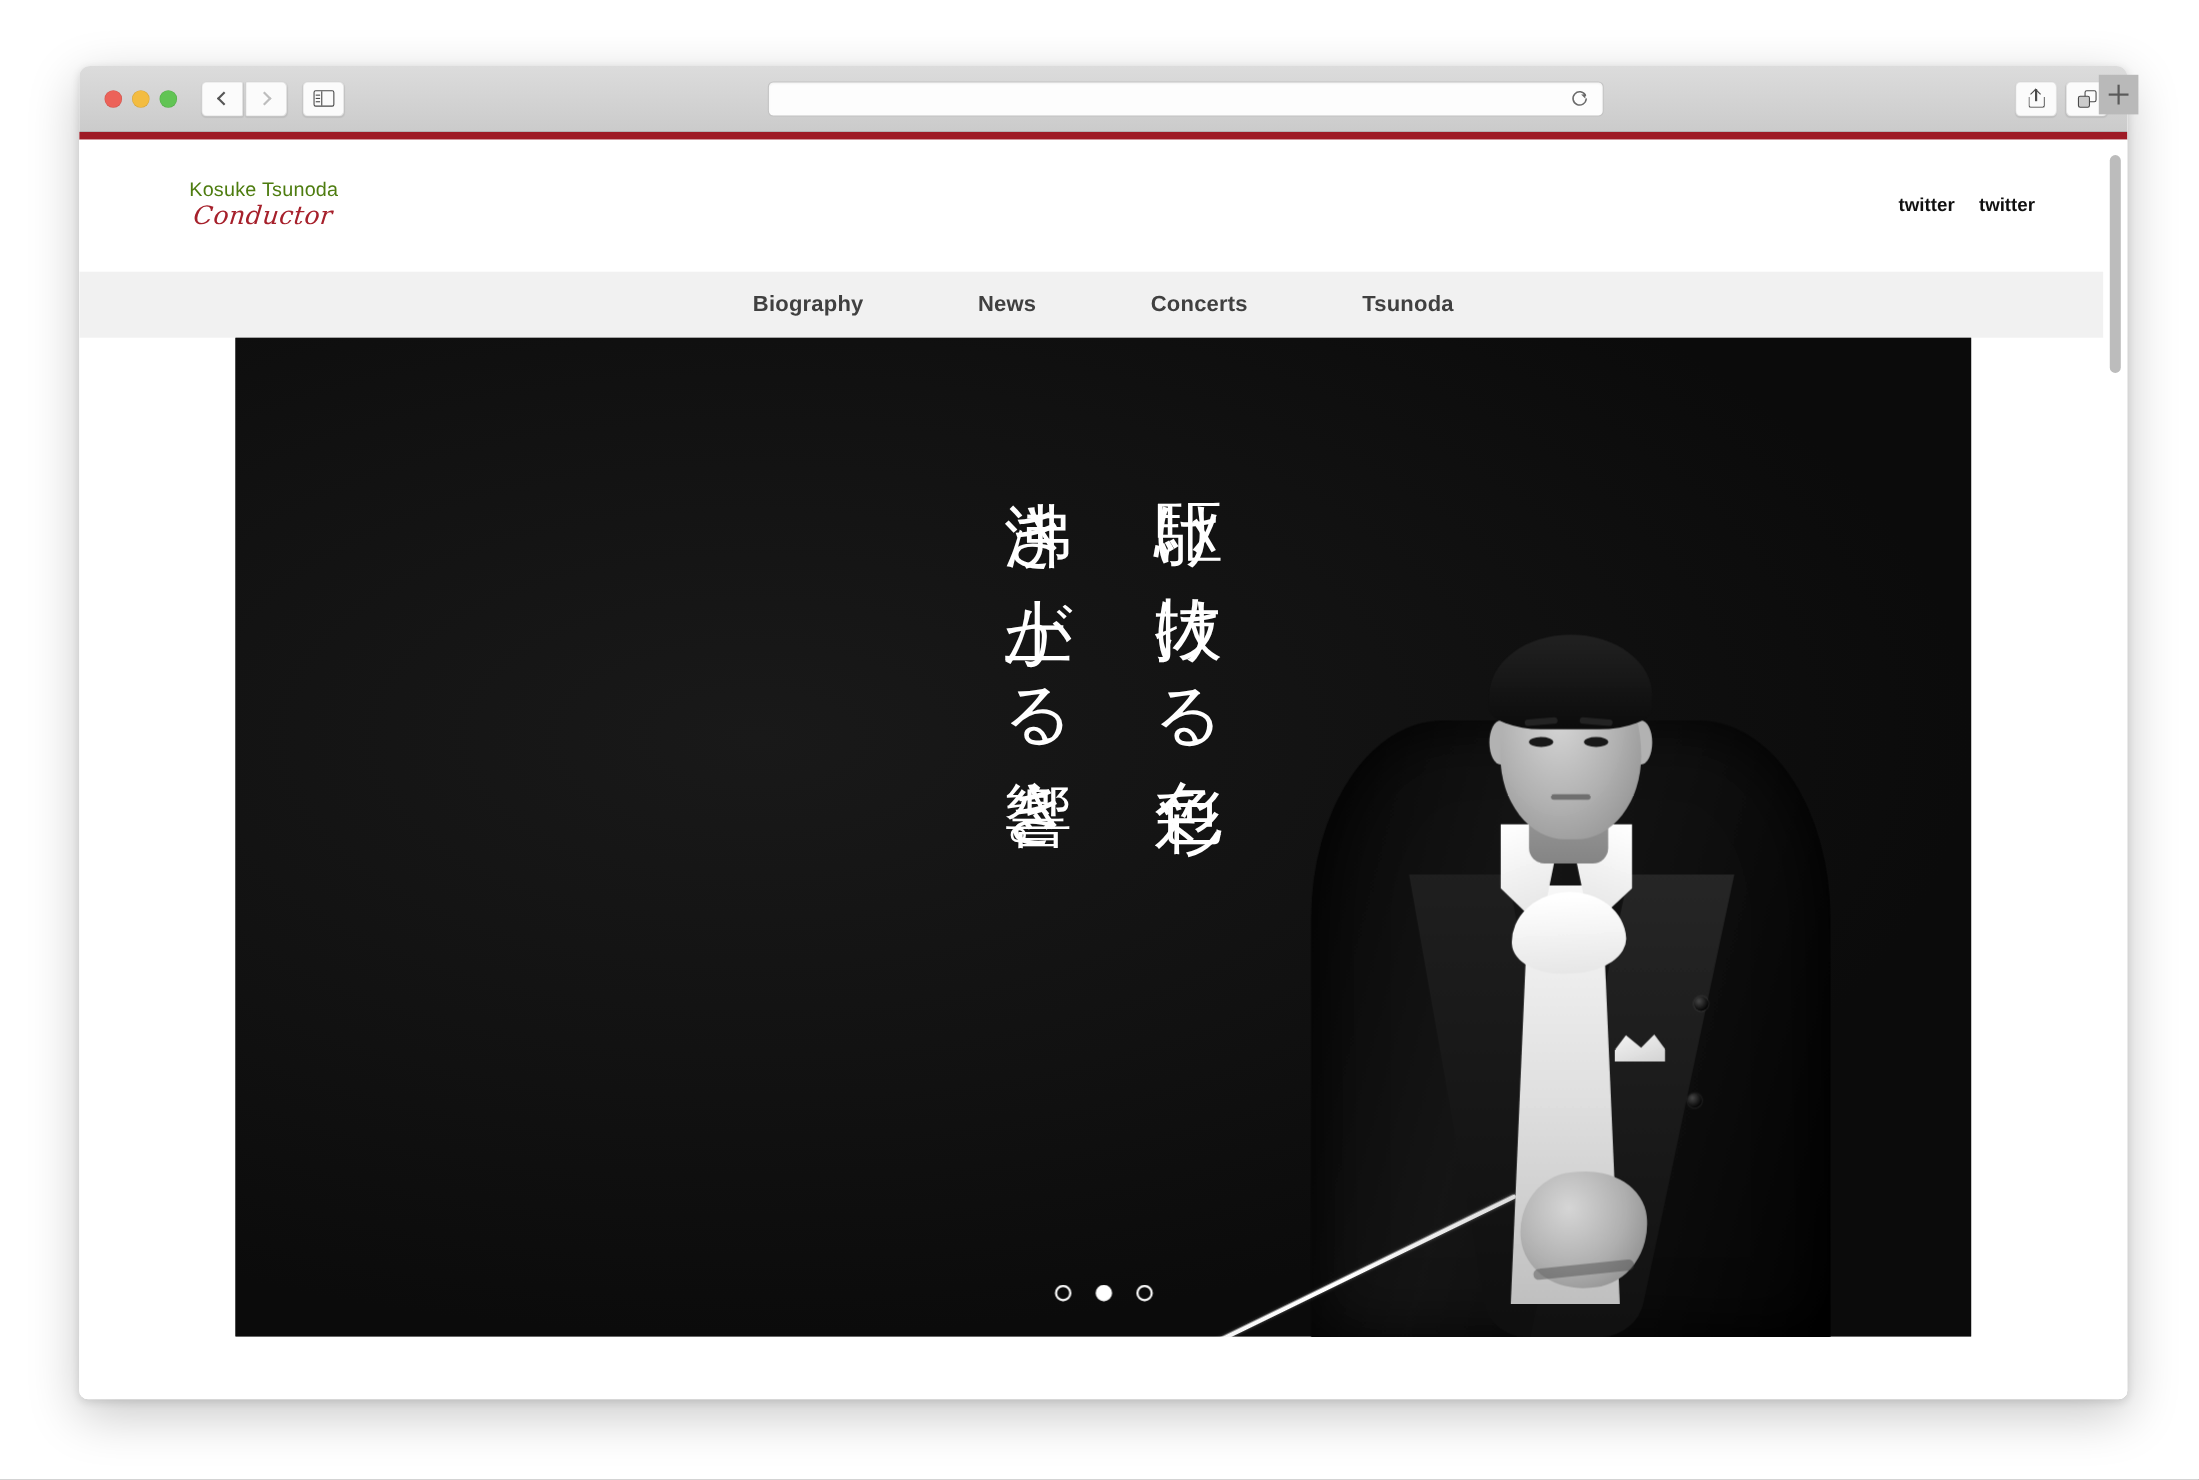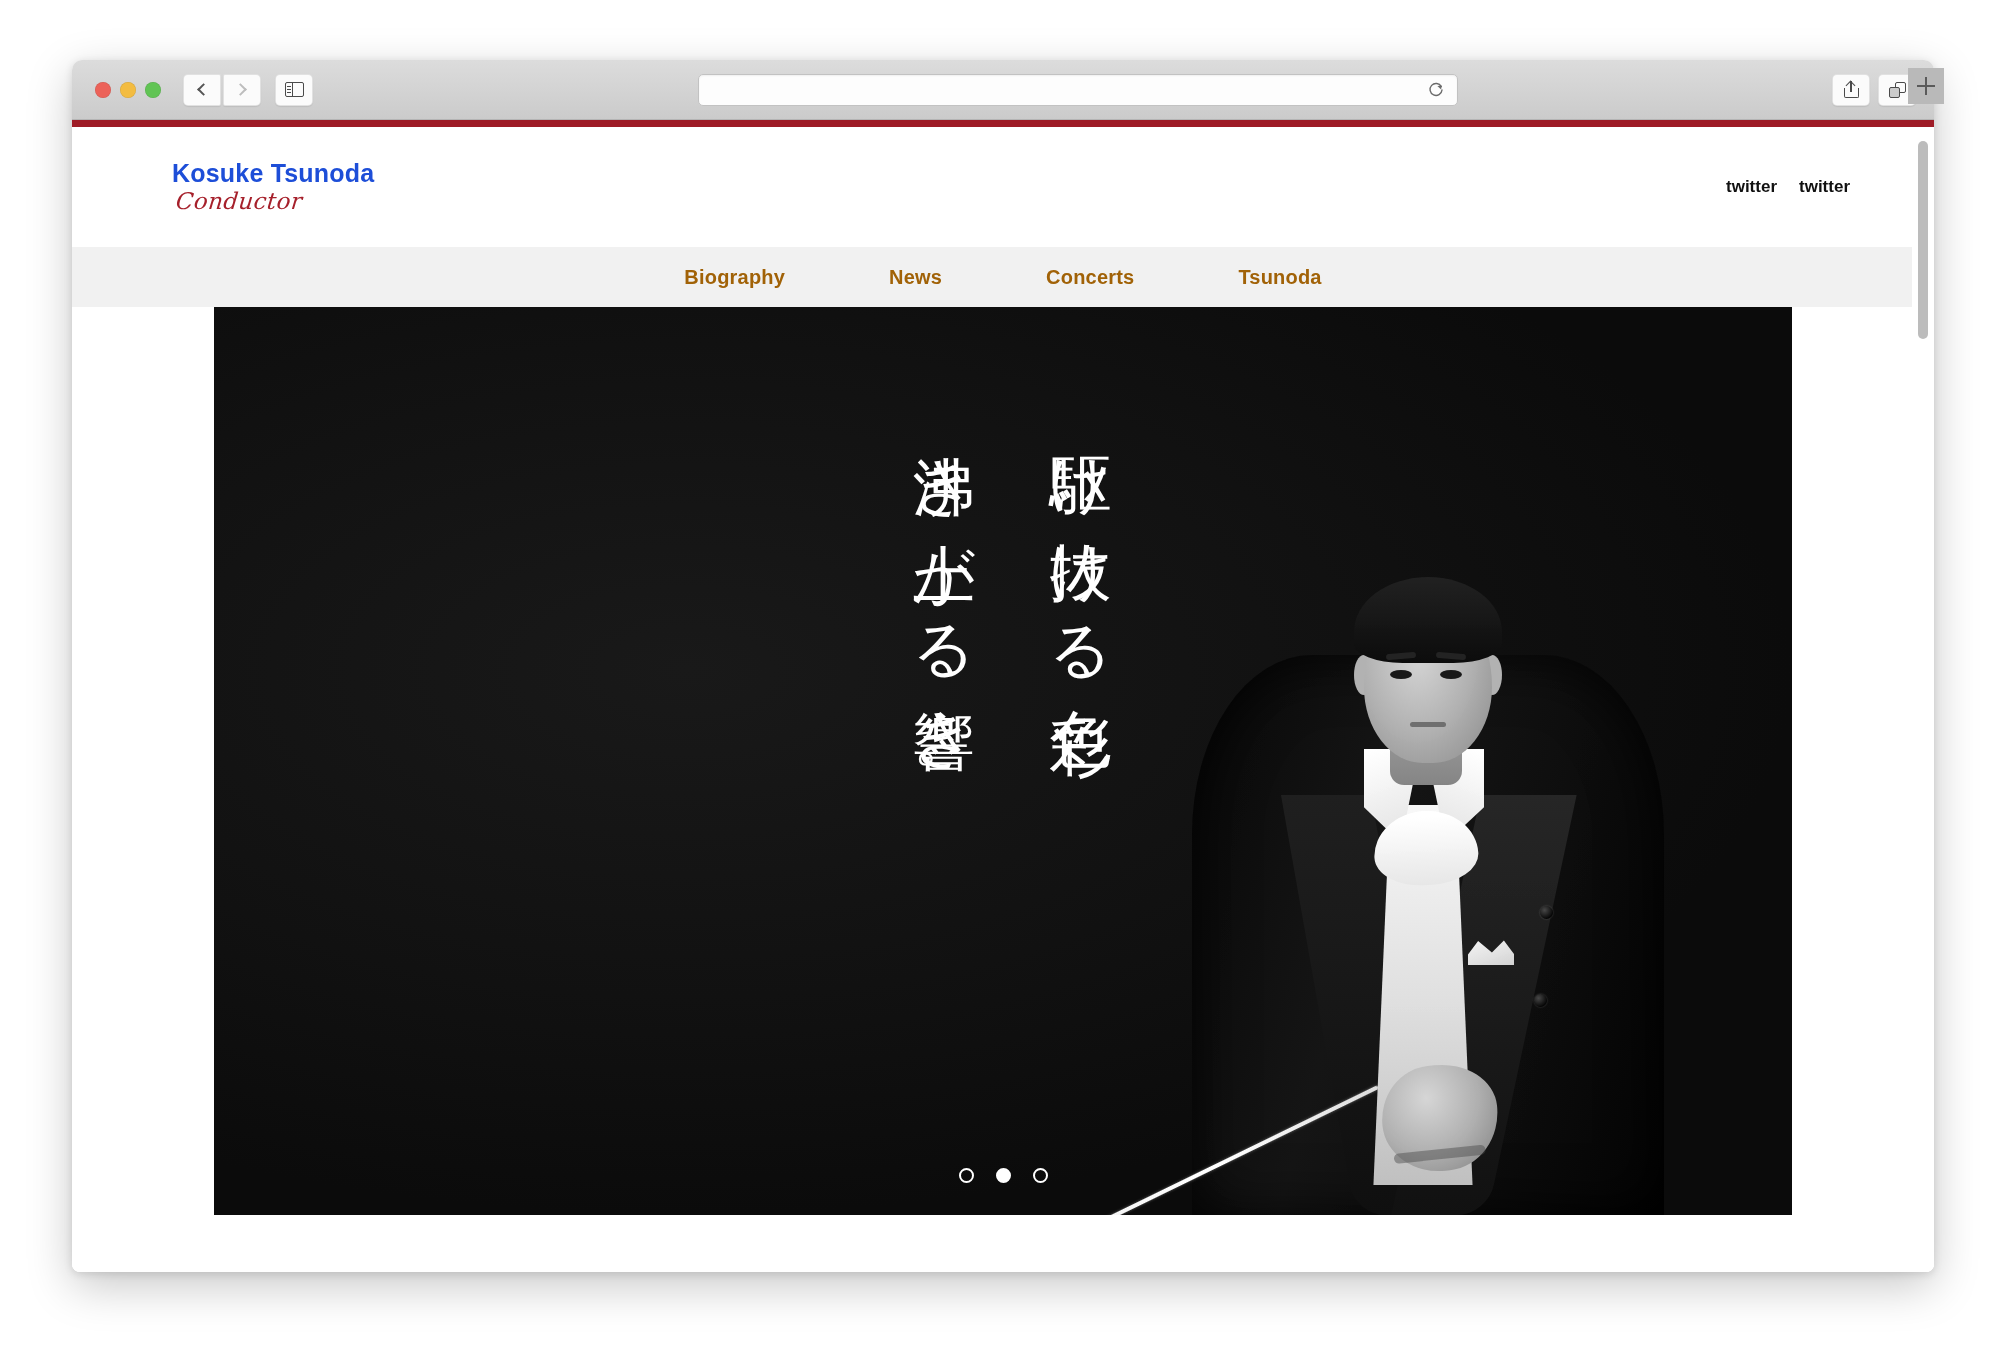--- a/index.html
+++ b/index.html
@@ -165,23 +165,23 @@
   
   .site-header {
     height: 120px;
     background: #ffffff;
     display: flex;
     align-items: center;
     padding: 0 84px 0 100px;
   }
   .brand { display: flex; flex-direction: column; gap: 2px; }
   .brand-name {
-    font-size: 25px;
-    font-weight: bold;
-    color: #1d4ed8;
+    font-size: 18px;
+    font-weight: normal;
+    color: #4d7c0f;
     letter-spacing: 0.2px;
     line-height: 1.1;
   }
   .brand-role {
     font-family: "DejaVu Serif", serif;
     font-style: italic;
     font-size: 23px;
     color: #a6202b;
     letter-spacing: 0.4px;
     line-height: 1.1;
@@ -207,21 +207,21 @@
     height: 60px;
     background: #f1f1f1;
     display: flex;
     align-items: center;
     justify-content: center;
     gap: 0;
   }
   .main-nav a {
     font-size: 20px;
     font-weight: bold;
-    color: #a16207;
+    color: #404040;
     text-decoration: none;
     padding: 0 52px;
     letter-spacing: 0.2px;
   }
 
   
   .hero-wrap {
     padding: 0 0 0 0;
     display: flex;
     justify-content: center;

